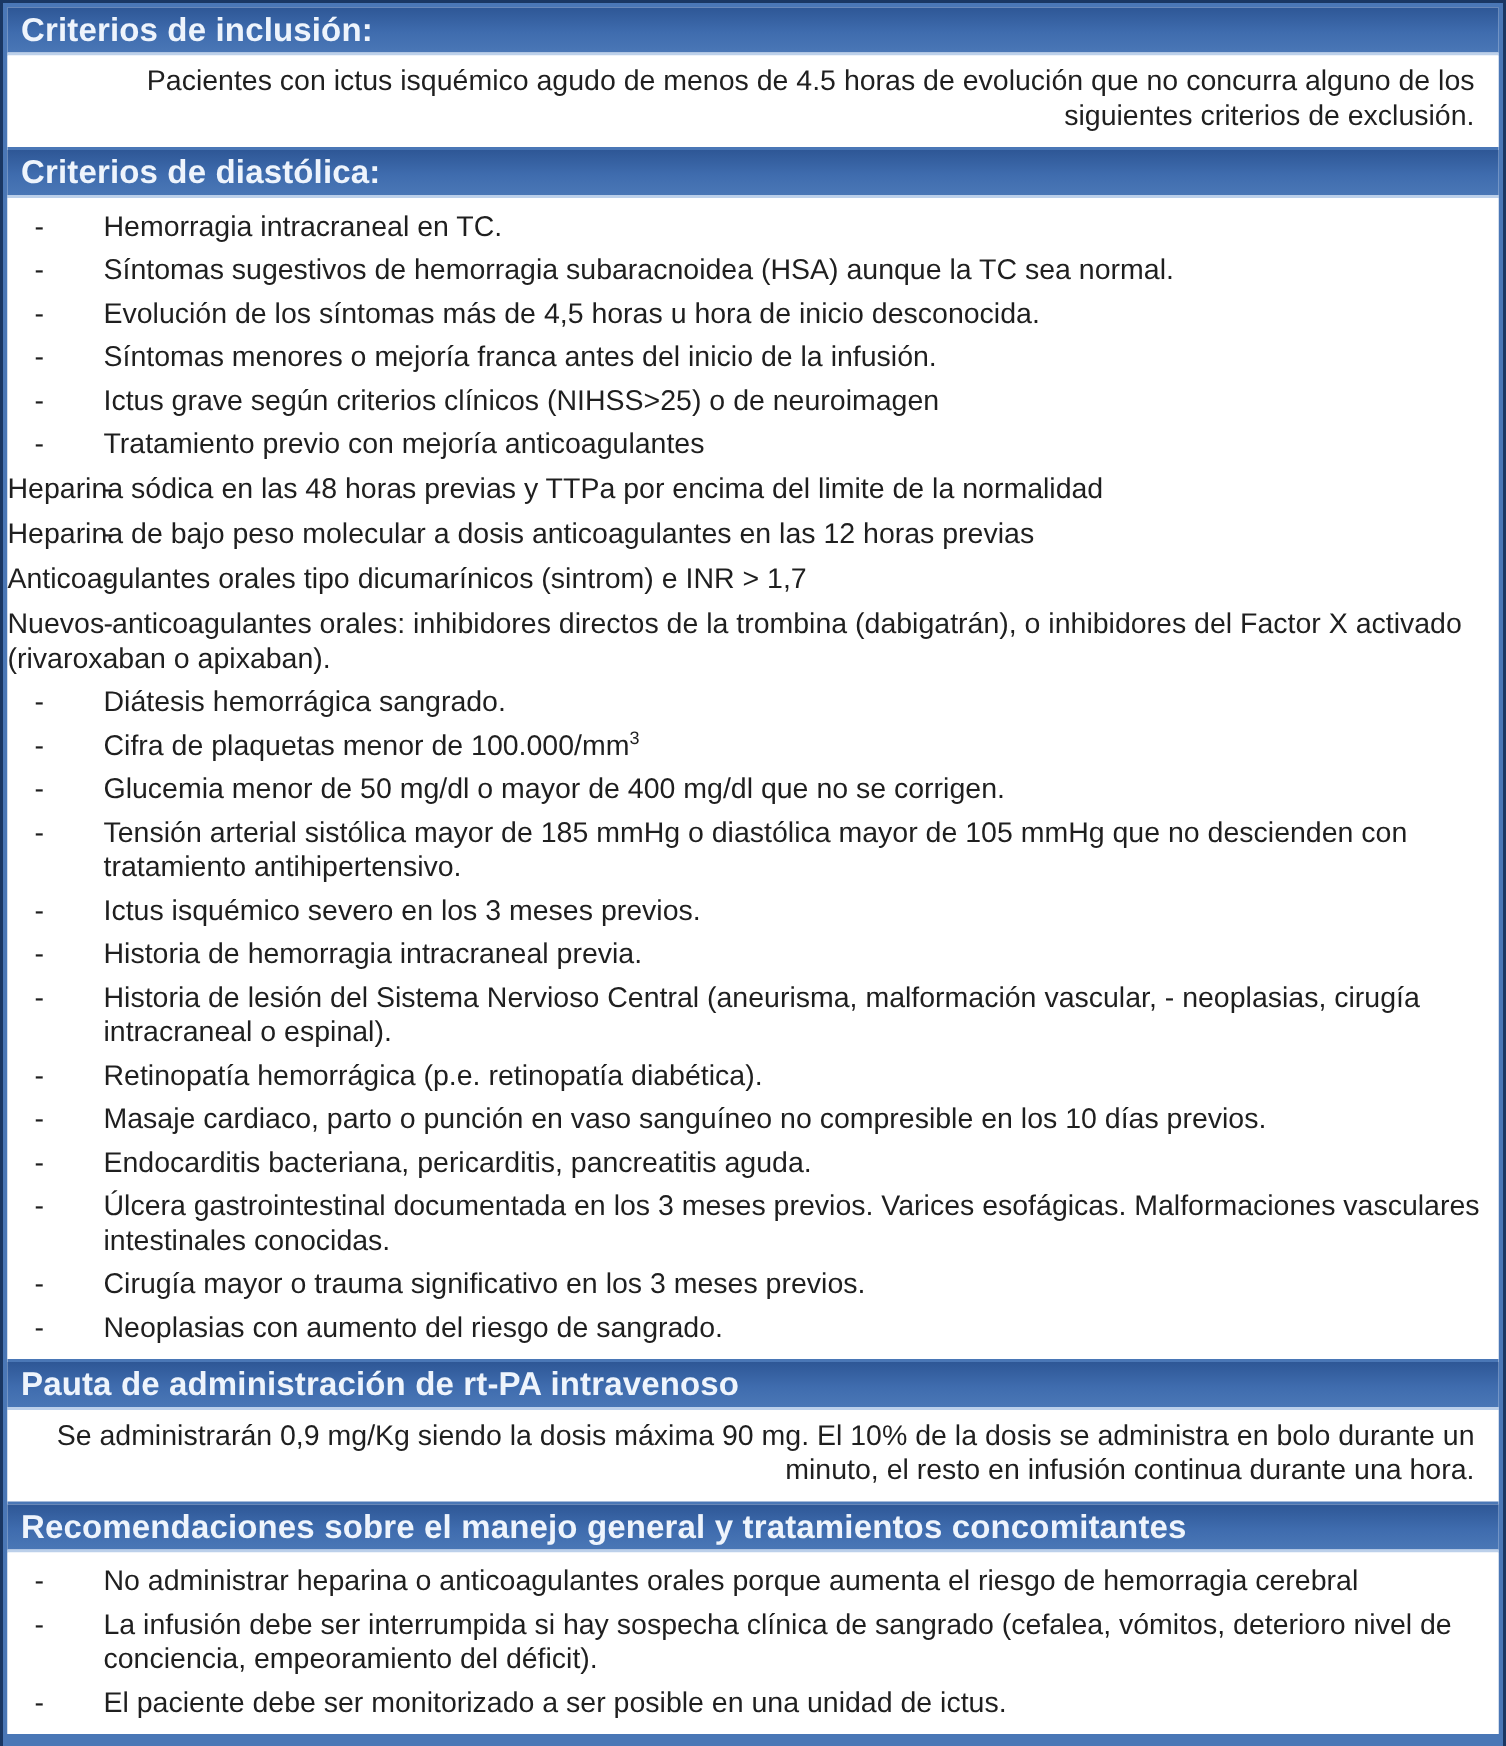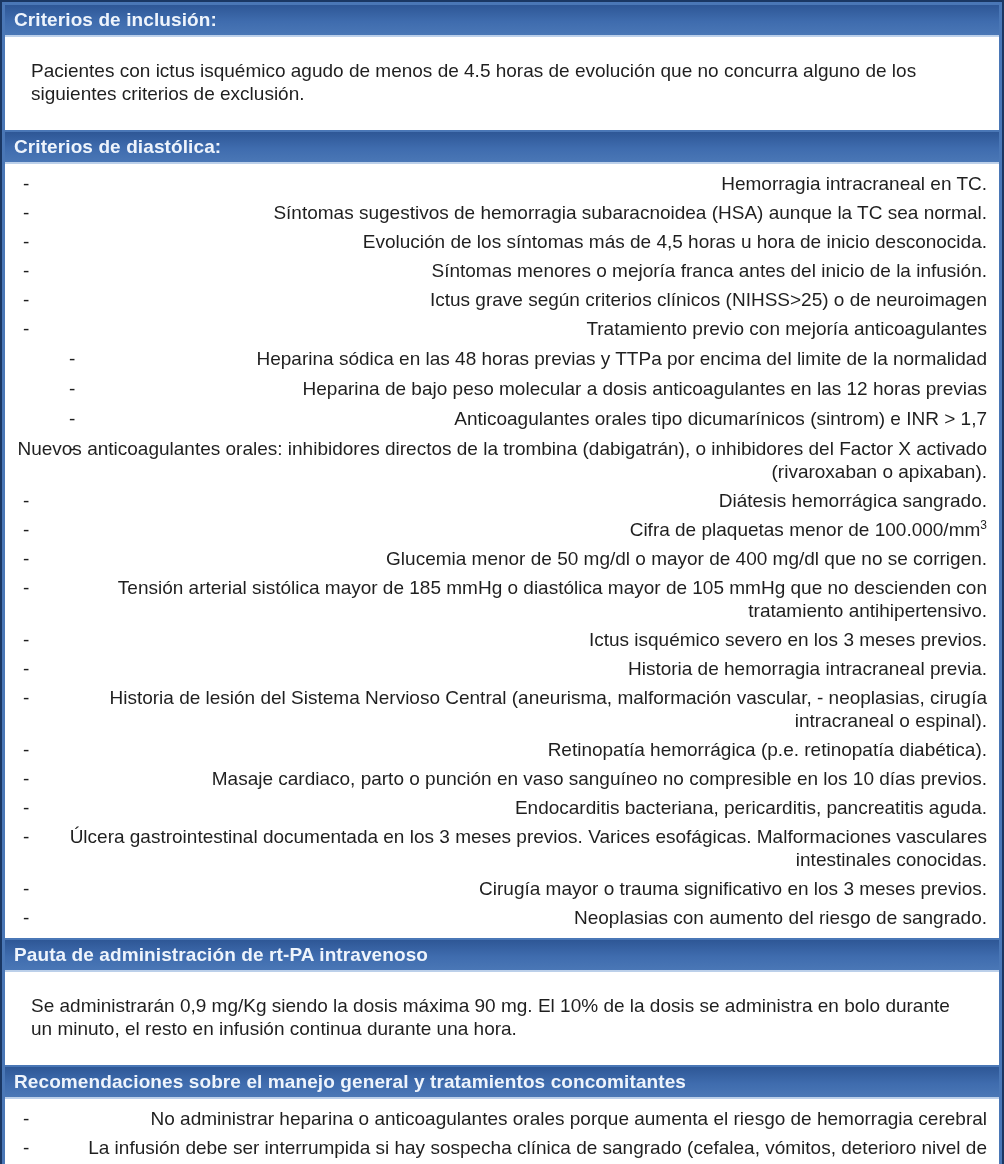--- a/index.html
+++ b/index.html
@@ -15,43 +15,43 @@
     background: #ffffff;
   }
   .frame {
     border: 3px solid #4a77b6;
     border-bottom-width: 8px;
   }
   .bar {
     background: linear-gradient(180deg, #2e5796 0%, #3f6cae 55%, #4a77b6 100%);
     color: #eef4fc;
     font-weight: bold;
-    font-size: 19px;
+    font-size: 22px;
     line-height: 21px;
     padding: 4px 8px 5px 9px;
     border-bottom: 2px solid #bcd0ea;
     letter-spacing: 0.1px;
   }
   .cell {
     background: #ffffff;
     color: #1f1f1f;
     font-size: 19px;
     line-height: 23px;
     padding: 6px 12px 9px 0;
     border-bottom: 2px solid #4a77b6;
   }
   .cell p {
-    margin: 16px;
+    margin: 0;
     padding: 0 4px 0 10px;
+    text-align: right;
   }
   ul {
     list-style: none;
     margin: 0;
     padding: 0;
-    text-align: right;
   }
   ul.l1 > li {
     position: relative;
     padding-left: 64px;
     margin-top: 6px;
   }
   ul.l1 > li:first-child { margin-top: 2px; }
   ul.l1 > li::before {
     content: "-";
     position: absolute;

